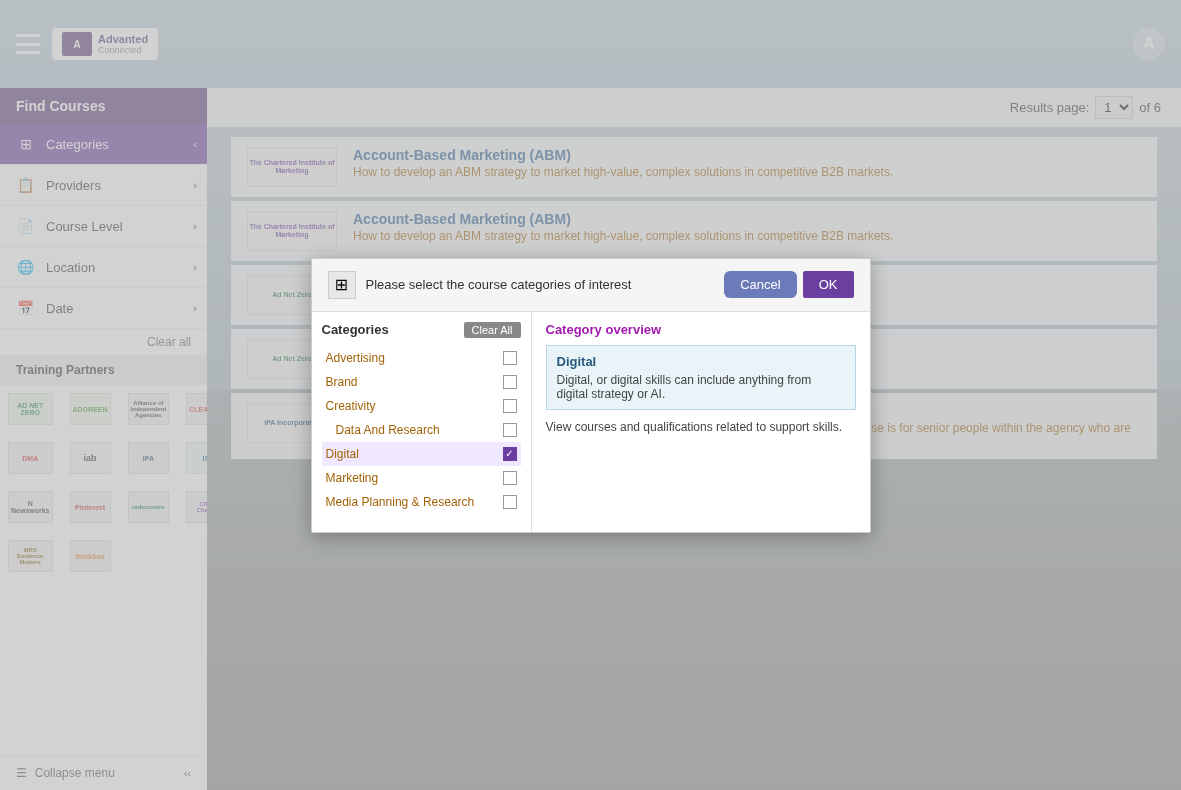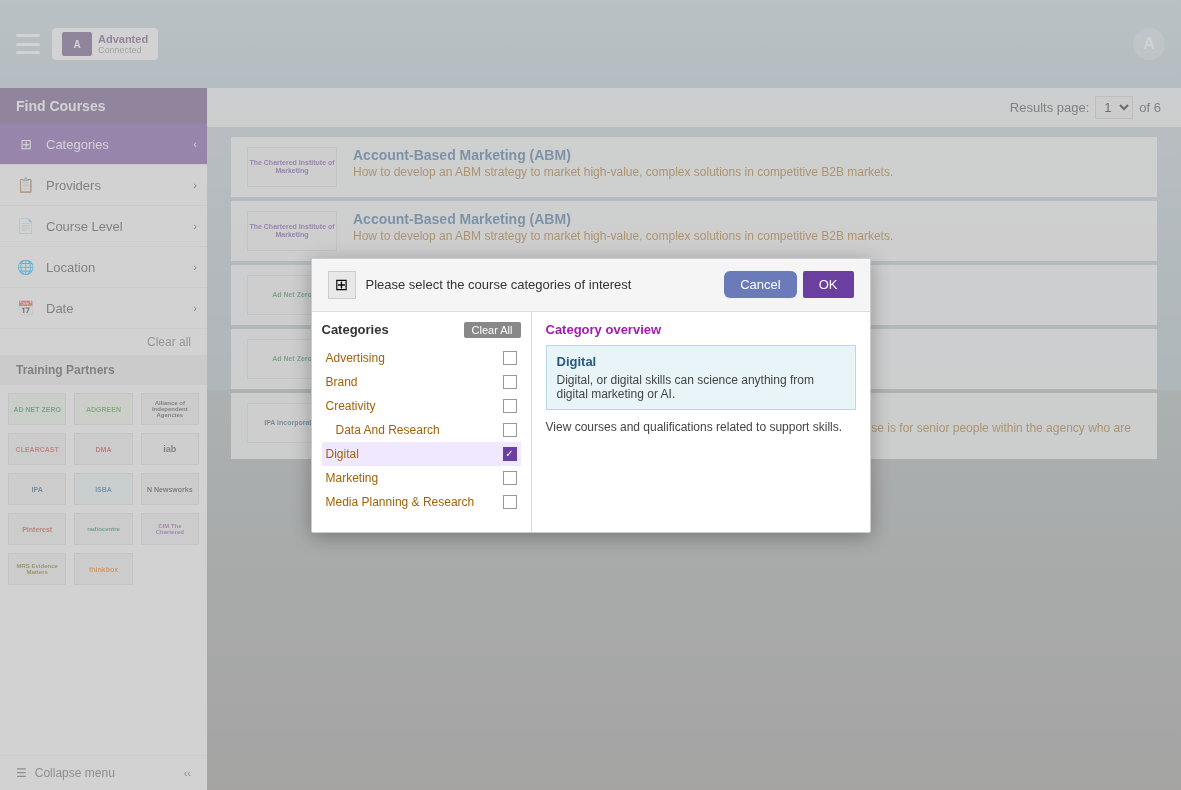--- a/index.html
+++ b/index.html
@@ -110,22 +110,22 @@
     .training-partners-header {
       background: #eee;
       padding: 8px 16px;
       font-size: 12px;
       font-weight: bold;
       color: #333;
     }
 
     .partner-logos {
       display: grid;
-      grid-template-columns: 1fr 1fr 1fr;
-      gap: 8px;
+      grid-template-columns: 1fr 1fr 1fr 1fr;
+      gap: 17px;
       padding: 8px;
     }
 
     .partner-logo {
       height: 32px;
       background: #f0f0f0;
       border: 1px solid #ddd;
       display: flex;
       align-items: center;
       justify-content: center;
@@ -634,21 +634,21 @@
       <span style="font-size:12px;">Media Planning &amp; Research</span>
       <div class="category-checkbox "></div>
     </div>
           </div>
       </div>
 
       <div class="overview-panel">
         <div class="overview-panel-title">Category overview</div>
         <div class="overview-highlight">
           <h4>Digital</h4>
-          <p>Digital, or digital skills can science anything from digital marketing or AI.</p>
+          <p>Digital, or digital skills can include anything from digital strategy or AI.</p>
         </div>
         <div class="overview-text">
           <span>View courses and qualifications related to support skills.</span>
         </div>
       </div>
     </div>
   </div>
 </div>
 
 </body></html>

